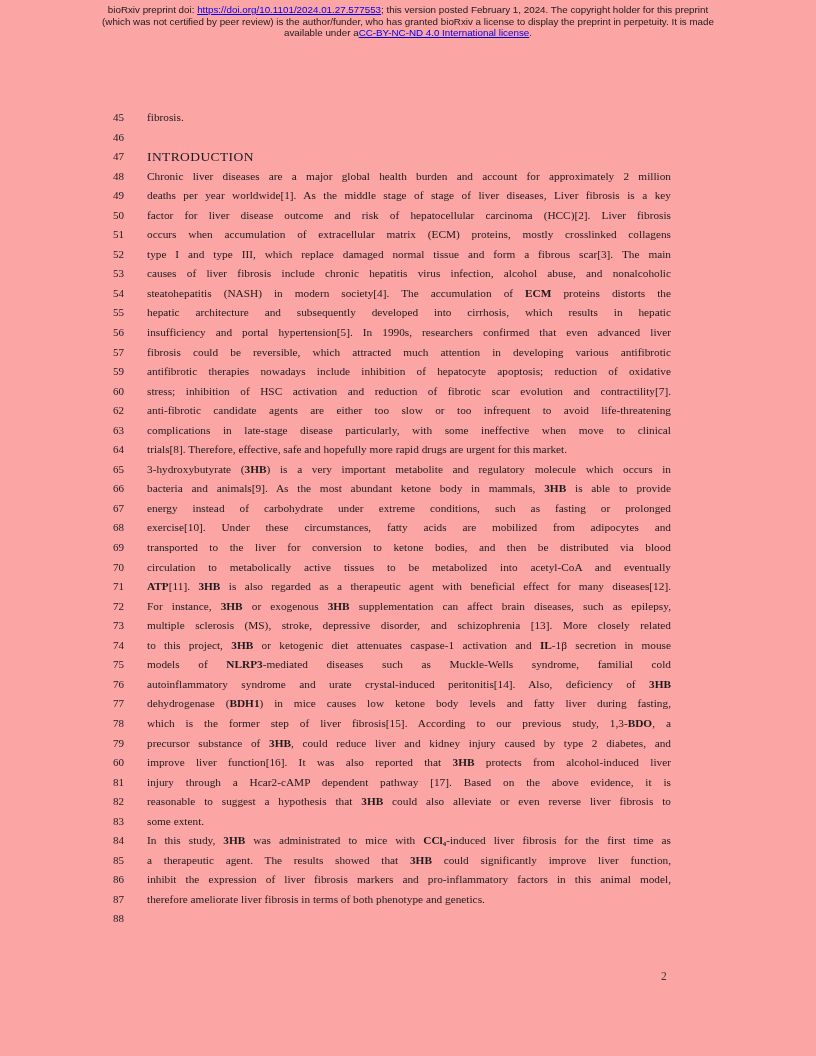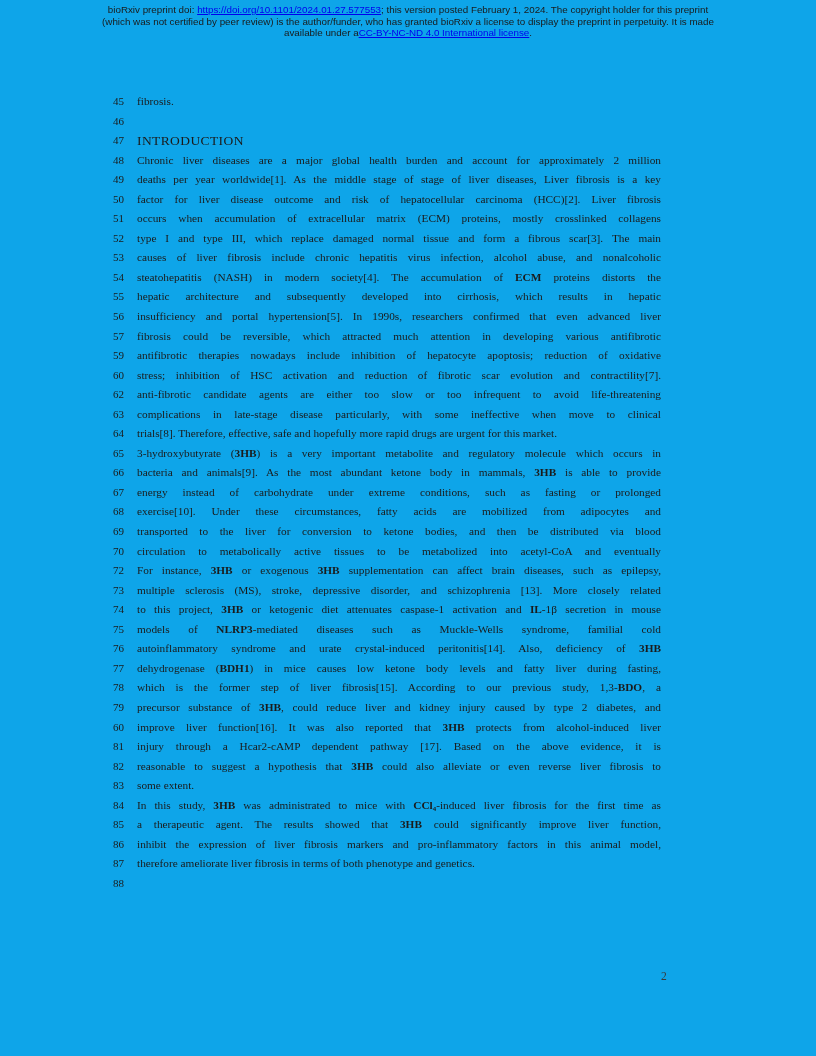--- a/index.html
+++ b/index.html
@@ -1,34 +1,34 @@
 <!DOCTYPE html>
 <html><head>
 <meta charset="utf-8">
 <style>
   html,body { margin:0; padding:0; background:#ffffff; }
   .sheet {
-    position:relative; width:816px; height:1056px; background:#0ea5e9;
+    position:relative; width:816px; height:1056px; background:#fca5a5;
     font-family:"Liberation Serif", serif; overflow:hidden;
   }
   .banner {
     position:absolute; top:4px; left:48px; width:720px;
     text-align:center;
     font-family:"Liberation Sans", sans-serif;
     font-size:9.8px; line-height:11.6px; color:#1a1a1a;
   }
   .blink { text-decoration:underline; cursor:pointer; }
-  .mbody { position:absolute; top:92px; left:113px; }
+  .mbody { position:absolute; top:108px; left:113px; }
   .row { display:flex; height:19.55px; }
   .ln {
     flex:none; width:16px; text-align:left;
     font-size:11px; line-height:19.55px; color:#1b1b1b;
   }
   .lt {
-    flex:none; width:524px; margin-left:8px;
+    flex:none; width:524px; margin-left:18px;
     font-size:11.3px; line-height:19.55px; color:#1b1b1b;
   }
   .lt.j { text-align:justify; text-align-last:justify; }
   .lt.h { font-weight:normal; font-size:13.5px; letter-spacing:0.4px; }
   .lt b { font-weight:bold; }
   .pagenum {
     position:absolute; top:970px; left:661px;
     font-size:11.5px; color:#3a3a3a;
   }
 </style>
@@ -133,20 +133,24 @@
       </div>
       <div class="row">
         <span class="ln">69</span>
         <div class="lt j">transported to the liver for conversion to ketone bodies, and then be distributed via blood</div>
       </div>
       <div class="row">
         <span class="ln">70</span>
         <div class="lt j">circulation to metabolically active tissues to be metabolized into acetyl-CoA and eventually</div>
       </div>
       <div class="row">
+        <span class="ln">71</span>
+        <div class="lt j"><b>ATP</b>[11]. <b>3HB</b> is also regarded as a therapeutic agent with beneficial effect for many diseases[12].</div>
+      </div>
+      <div class="row">
         <span class="ln">72</span>
         <div class="lt j">For instance, <b>3HB</b> or exogenous <b>3HB</b> supplementation can affect brain diseases, such as epilepsy,</div>
       </div>
       <div class="row">
         <span class="ln">73</span>
         <div class="lt j">multiple sclerosis (MS), stroke, depressive disorder, and schizophrenia [13]. More closely related</div>
       </div>
       <div class="row">
         <span class="ln">74</span>
         <div class="lt j">to this project, <b>3HB</b> or ketogenic diet attenuates caspase-1 activation and <b>IL</b>-1β secretion in mouse</div>

